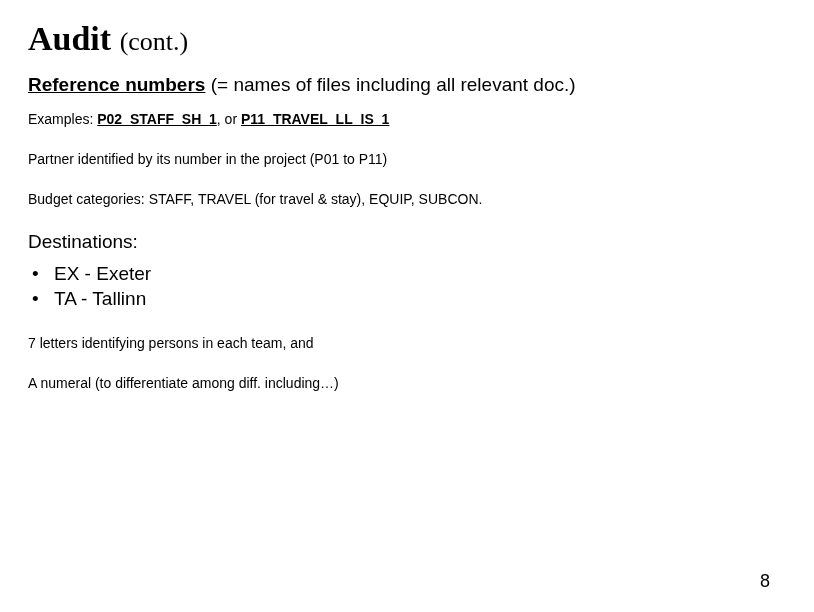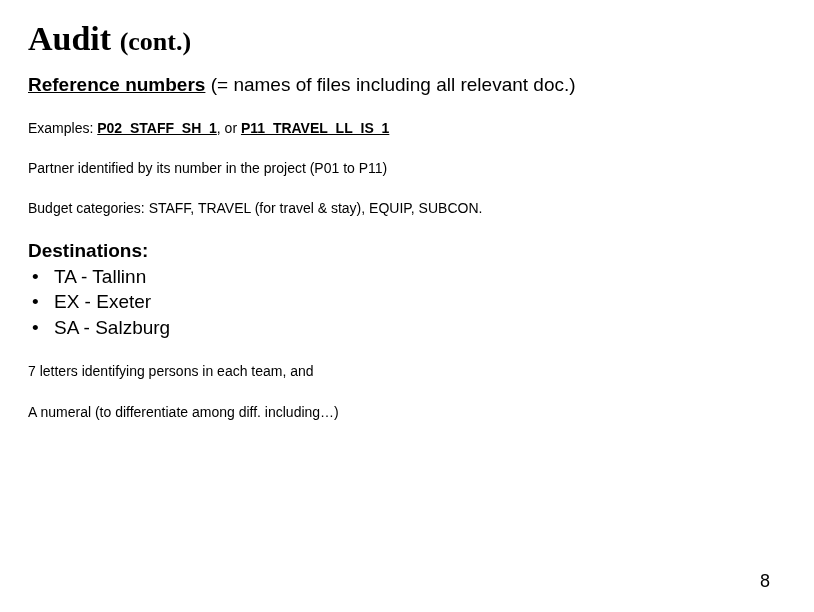--- a/index.html
+++ b/index.html
@@ -13,40 +13,39 @@
     position: relative;
   }
   .title {
     font-size: 34px;
     font-weight: bold;
     margin-bottom: 16px;
     font-family: "Comic Sans MS", cursive;
   }
   .subtitle-part {
     font-size: 26px;
-    font-weight: bold;
+    font-weight: normal;
   }
   .body-line {
     font-size: 14px;
     margin-bottom: 22px;
     line-height: 1.3;
   }
   .ref-line {
     font-size: 19px;
-    margin-bottom: 23px;
+    margin-bottom: 14px;
   }
   .underline { text-decoration: underline; }
   .bold { font-weight: bold; }
   .dest-block {
     font-size: 19px;
     margin-bottom: 22px;
   }
   .dest-header {
-    margin-bottom: 2px;
-    font-weight: bold;
+    margin-bottom: 8px;
   }
   .dest-item {
     padding-left: 4px;
     line-height: 1.35;
   }
   .bullet {
     display: inline-block;
     width: 22px;
   }
   .page-num {
@@ -74,22 +73,21 @@
   <span> </span>
   <span class="underline bold">P02_STAFF_SH_1</span><span>, or </span><span class="underline bold">P11_TRAVEL_LL_IS_1</span>
 </div>
 
 <div class="body-line">Partner identified by its number in the project (P01 to P11)</div>
 
 <div class="body-line">Budget categories: STAFF, TRAVEL (for travel &amp; stay), EQUIP, SUBCON.</div>
 
 <div class="dest-block">
   <div class="dest-header">Destinations:</div>
+  <div class="dest-item"><span class="bullet">•</span><span>EX - Exeter</span></div>
   <div class="dest-item"><span class="bullet">•</span><span>TA - Tallinn</span></div>
-  <div class="dest-item"><span class="bullet">•</span><span>EX - Exeter</span></div>
-  <div class="dest-item"><span class="bullet">•</span><span>SA - Salzburg</span></div>
 </div>
 
 <div class="body-line">7 letters identifying persons in each team, and</div>
 
 <div class="body-line">A numeral (to differentiate among diff. including…)</div>
 
 <div class="page-num">8</div>
 
 </body></html>

